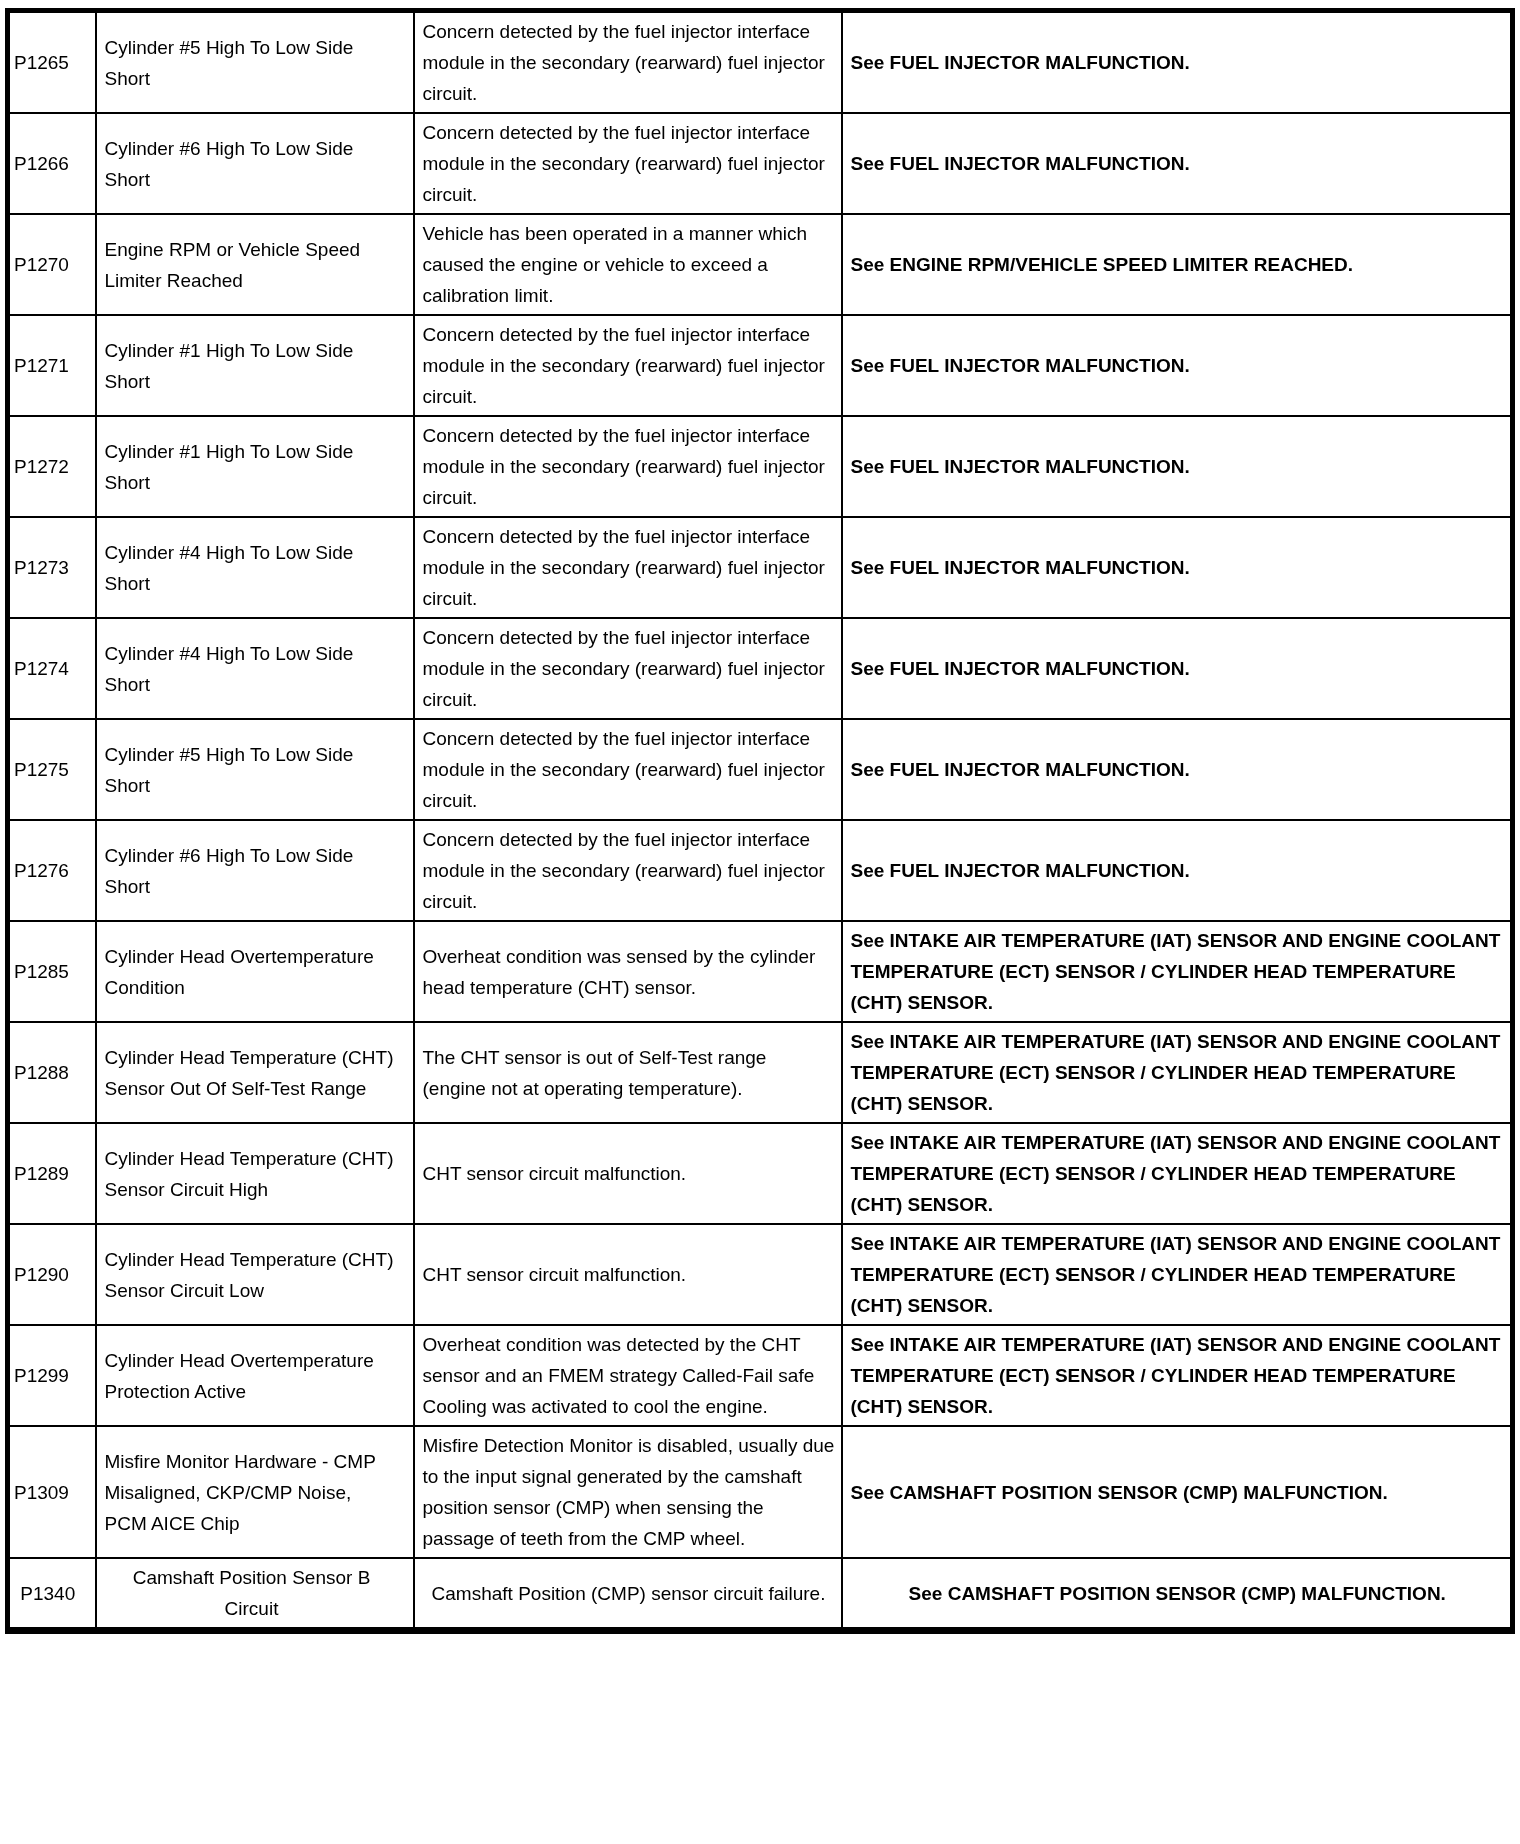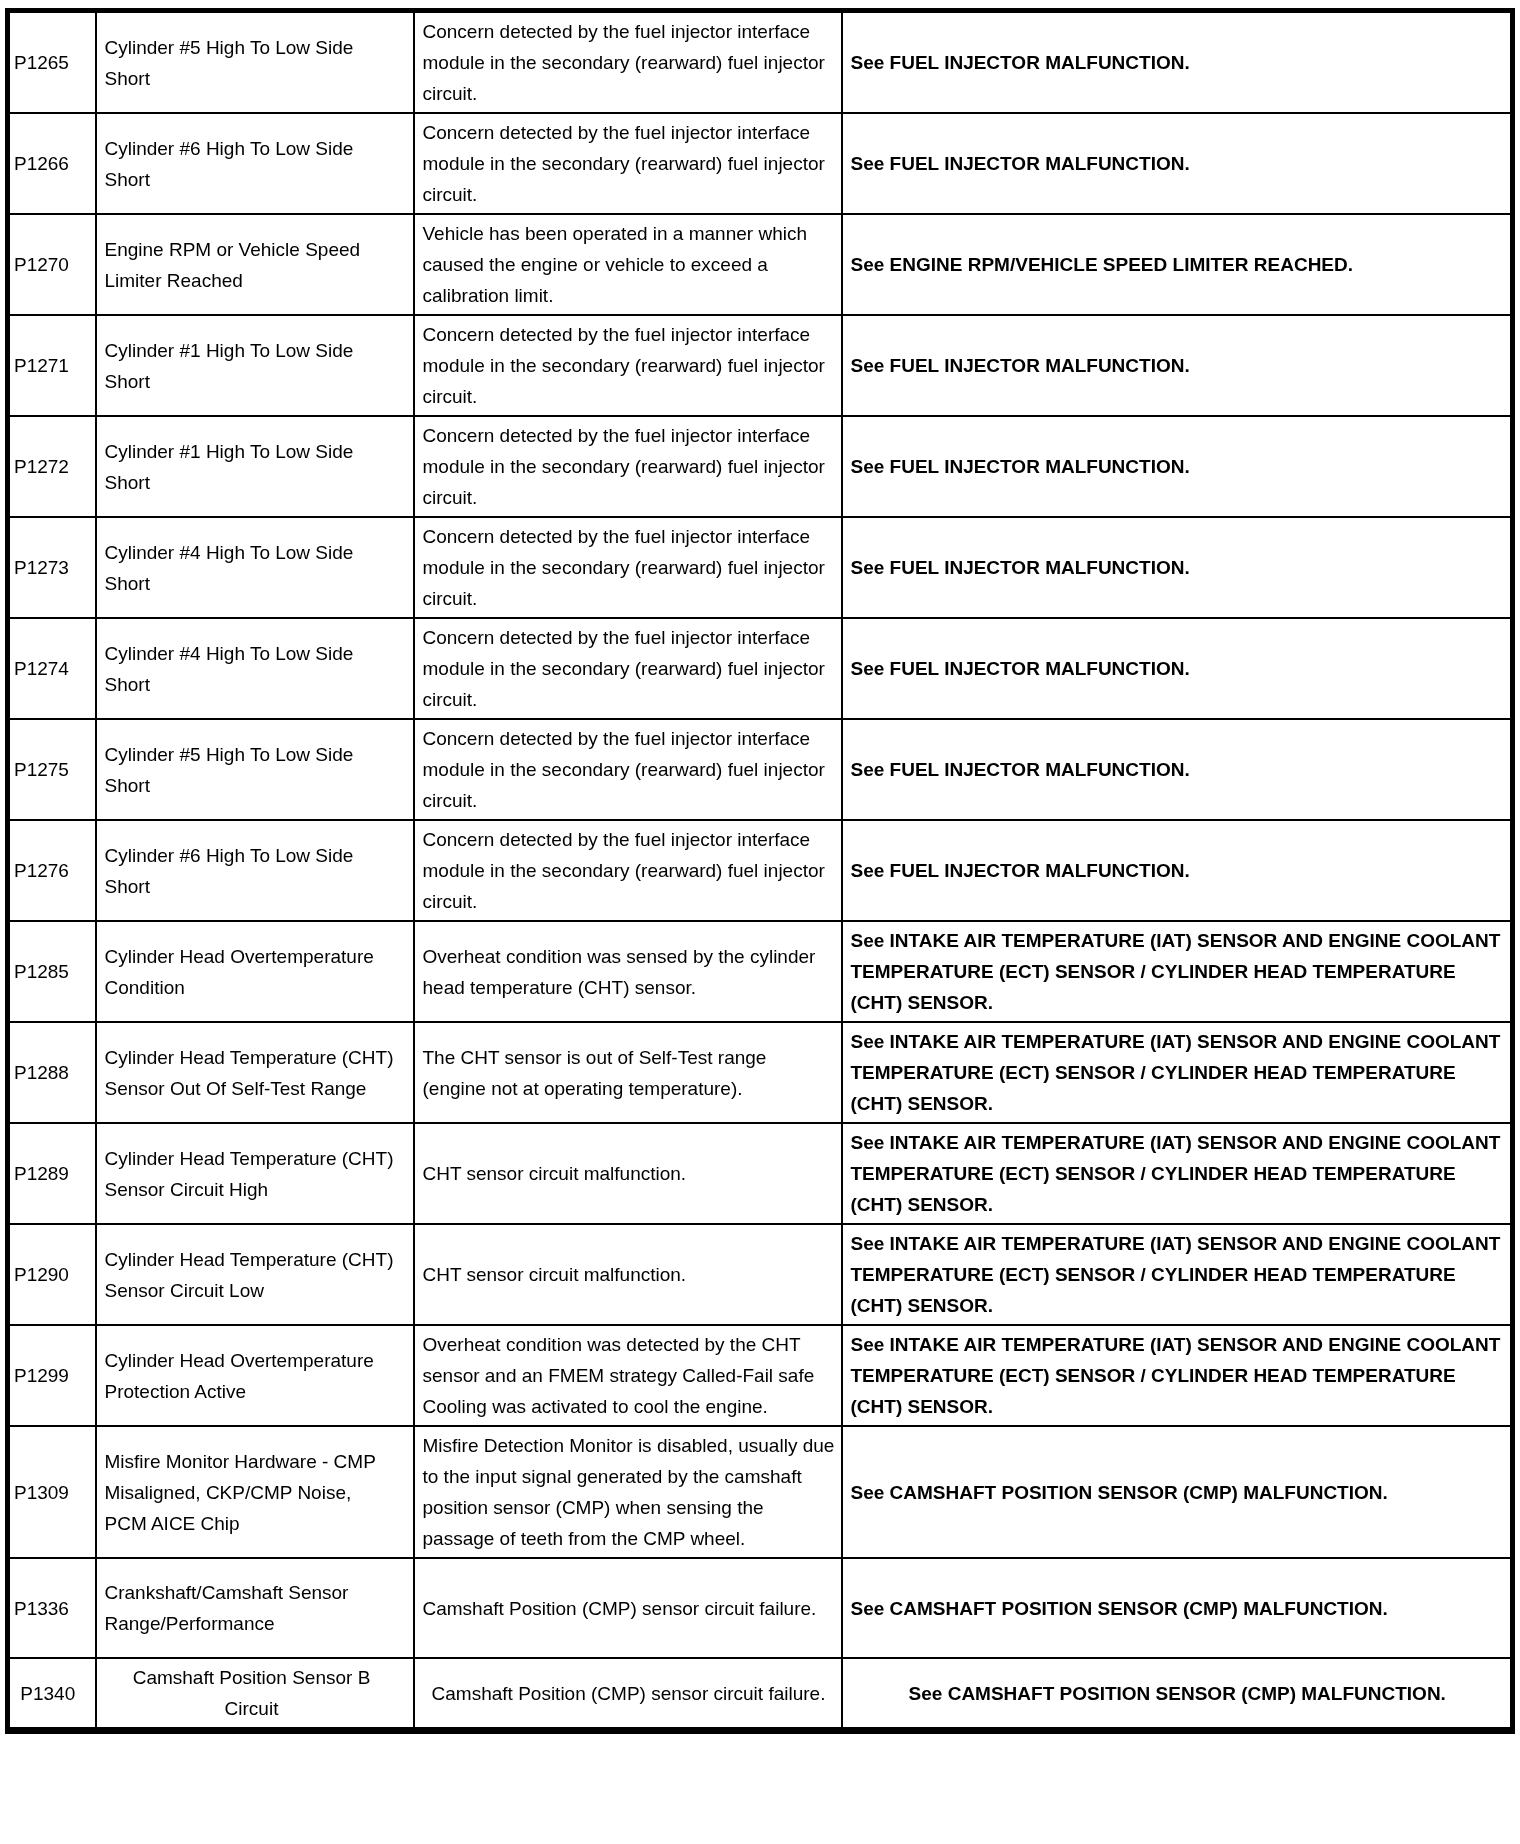--- a/index.html
+++ b/index.html
@@ -139,26 +139,20 @@
     <td class="cell-expl">Overheat condition was detected by the CHT sensor and an FMEM strategy Called-Fail safe Cooling was activated to cool the engine.</td>
     <td class="cell-act">See INTAKE AIR TEMPERATURE (IAT) SENSOR AND ENGINE COOLANT TEMPERATURE (ECT) SENSOR / CYLINDER HEAD TEMPERATURE (CHT) SENSOR.</td>
   </tr>
         <tr>
     <td class="cell-code">P1309</td>
     <td class="cell-desc">Misfire Monitor Hardware - CMP Misaligned, CKP/CMP Noise, PCM AICE Chip</td>
     <td class="cell-expl">Misfire Detection Monitor is disabled, usually due to the input signal generated by the camshaft position sensor (CMP) when sensing the passage of teeth from the CMP wheel.</td>
     <td class="cell-act">See CAMSHAFT POSITION SENSOR (CMP) MALFUNCTION.</td>
   </tr>
         <tr>
-    <td class="cell-code">P1336</td>
-    <td class="cell-desc">Crankshaft/Camshaft Sensor Range/Performance</td>
-    <td class="cell-expl">Camshaft Position (CMP) sensor circuit failure.</td>
-    <td class="cell-act">See CAMSHAFT POSITION SENSOR (CMP) MALFUNCTION.</td>
-  </tr>
-        <tr>
     <td class="cell-code">P1340</td>
     <td class="cell-desc">Camshaft Position Sensor B Circuit</td>
     <td class="cell-expl">Camshaft Position (CMP) sensor circuit failure.</td>
     <td class="cell-act">See CAMSHAFT POSITION SENSOR (CMP) MALFUNCTION.</td>
   </tr>
       </tbody>
   </table>
 </div>
 
 </body></html>

